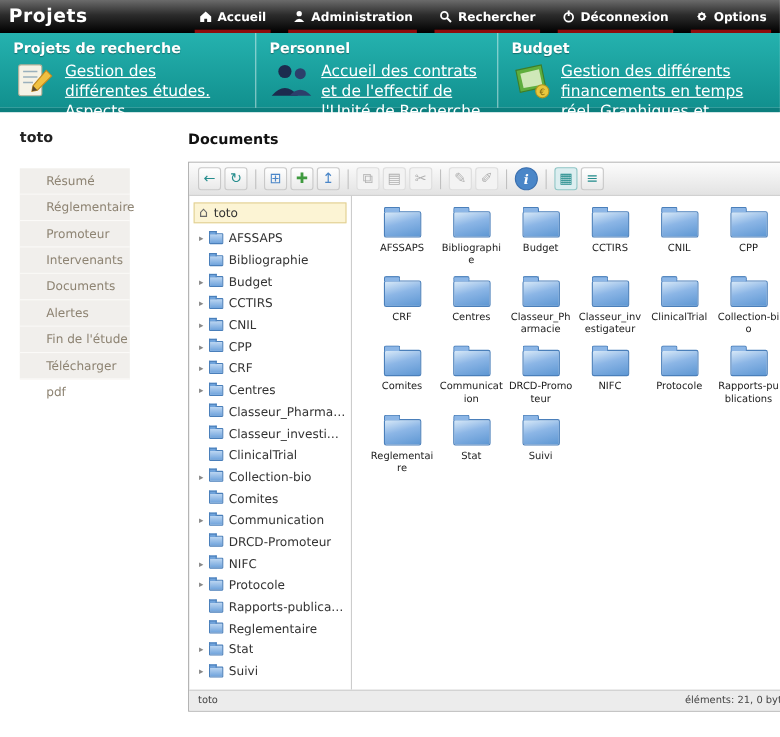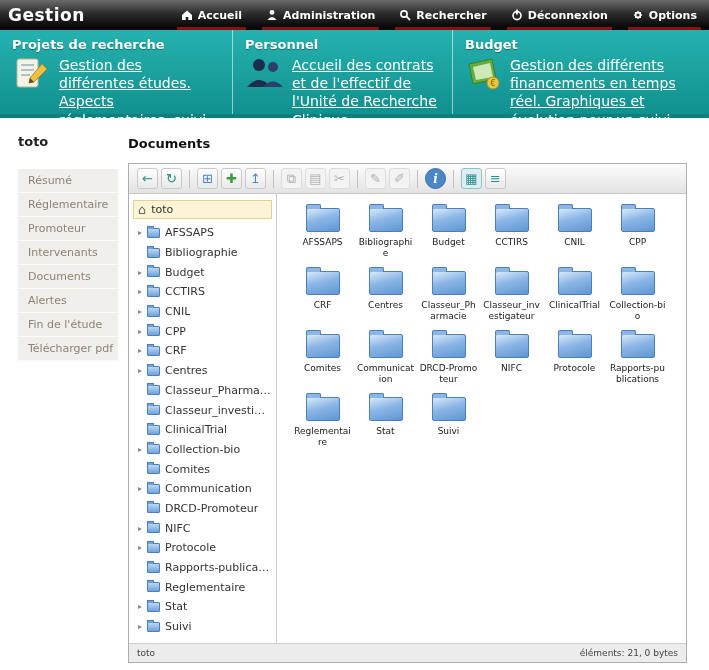--- a/index.html
+++ b/index.html
@@ -10,36 +10,36 @@
   }
 
   
   .topbar { height:30px; background:linear-gradient(#6b6b6b,#2c2c2c 45%,#000); display:flex; align-items:stretch; padding-left:8px; }
   .logo { align-self:center; color:#fff; font-weight:bold; font-size:17px; letter-spacing:.5px; }
   .navbar { margin-left:auto; display:flex;justify-content:space-between; }
   .nav-item { display:flex; align-items:center; gap:5px; padding:0 12px; color:#fff; font-size:11px; font-weight:bold; position:relative; cursor:pointer; }
   .nav-item::after { content:""; position:absolute; left:8px; right:8px; bottom:0; height:3px; background:#8e0d0d; }
 
   
-  .banner { height:88px; background:linear-gradient(#25b2af,#11908e); border-bottom:4px solid #0c7f7e; display:flex; color:#fff; }
+  .banner { height:72px; background:linear-gradient(#25b2af,#11908e); border-bottom:4px solid #0c7f7e; display:flex; color:#fff; }
   .bsection { padding:7px 12px; border-right:1px solid rgba(255,255,255,.55); display:flex; flex-direction:column; cursor:pointer; }
   .bsection.s1 { flex:0 0 233px; }
   .bsection.s2 { flex:0 0 220px; }
   .bsection.s3 { flex:1; border-right:none; }
   .btitle { font-size:13px; font-weight:bold; margin-bottom:4px; text-shadow:0 1px 1px rgba(0,0,0,.35); }
   .brow { display:flex; gap:9px; align-items:flex-start; }
   .bicon { flex:none; }
   .bdesc { font-size:14px; line-height:1.3; max-width:172px;text-decoration:underline; }
 
   
-  .content { display:flex; padding-top:10px; }
+  .content { display:flex; padding-top:10px;gap:43px; }
   .sidebar { width:128px; flex:none; padding:6px 10px 0 18px; }
   .sidebar-title { font-size:13px; font-weight:bold; color:#222; }
   .side-menu { margin-top:20px; }
-  .side-item { height:24px; line-height:24px; background:#f1efec; padding-left:10px; font-size:11px; color:#8d8372; cursor:pointer; border-bottom:1px solid #fbfaf8; }
+  .side-item { height:24px; line-height:24px; background:#f1efec; padding-left:24px; font-size:11px; color:#8d8372; cursor:pointer; border-bottom:1px solid #fbfaf8; }
 
   .main { flex:1; }
   .main-title { font-size:13px; font-weight:bold; color:#111; margin:8px 0 12px; }
 
   
   .fm { width:559px; height:500px; border:1px solid #adadad; display:flex; flex-direction:column; background:#fff; }
   .fm-toolbar { height:30px; flex:none; background:linear-gradient(#fcfcfc,#e3e3e3); border-bottom:1px solid #c6c6c6; display:flex; align-items:center; padding:0 8px; gap:3px; }
   .tbtn { width:21px; height:21px; display:flex; align-items:center; justify-content:center; font-size:13px; line-height:1;
           border:1px solid #c9c9c9; border-radius:3px; background:linear-gradient(#fff,#e9e9e9); color:#258d8d; cursor:pointer; }
   .tbtn.c-blue { color:#4a86c8; } .tbtn.c-green { color:#3f9a3f; }
@@ -64,21 +64,21 @@
              background:linear-gradient(165deg,#d8e9f8 0%,#8cb6e6 45%,#5e97d3 100%); }
   .gfolder::before { content:""; position:absolute; top:-5px; left:-1px; width:13px; height:4px; background:#8cb6e6; border:1px solid #4a7fba; border-bottom:none; border-radius:2px 2px 0 0; }
   .glabel { margin-top:5px; font-size:9px; line-height:1.25; color:#1a1a1a; word-break:break-all; padding:0 2px; }
 
   .fm-status { height:19px; flex:none; background:#ececec; border-top:1px solid #ccc; display:flex; align-items:center; justify-content:space-between; padding:0 8px; font-size:9px; color:#444; }
 </style>
 </head>
 <body>
 
 <div class="topbar">
-  <div class="logo">Gestion</div>
+  <div class="logo">Projets</div>
   <div class="navbar">
     <div class="nav-item">
       <svg width="12" height="12" viewBox="0 0 12 12">
           <path d="M1 6 L6 1.5 L11 6 V11 H7.3 V8 H4.7 V11 H1 Z" fill="#fff"></path>
         </svg>
       <span>Accueil</span>
     </div>
     <div class="nav-item">
       <svg width="12" height="12" viewBox="0 0 12 12">
           <circle cx="6" cy="3.4" r="2.4" fill="#fff"></circle>

